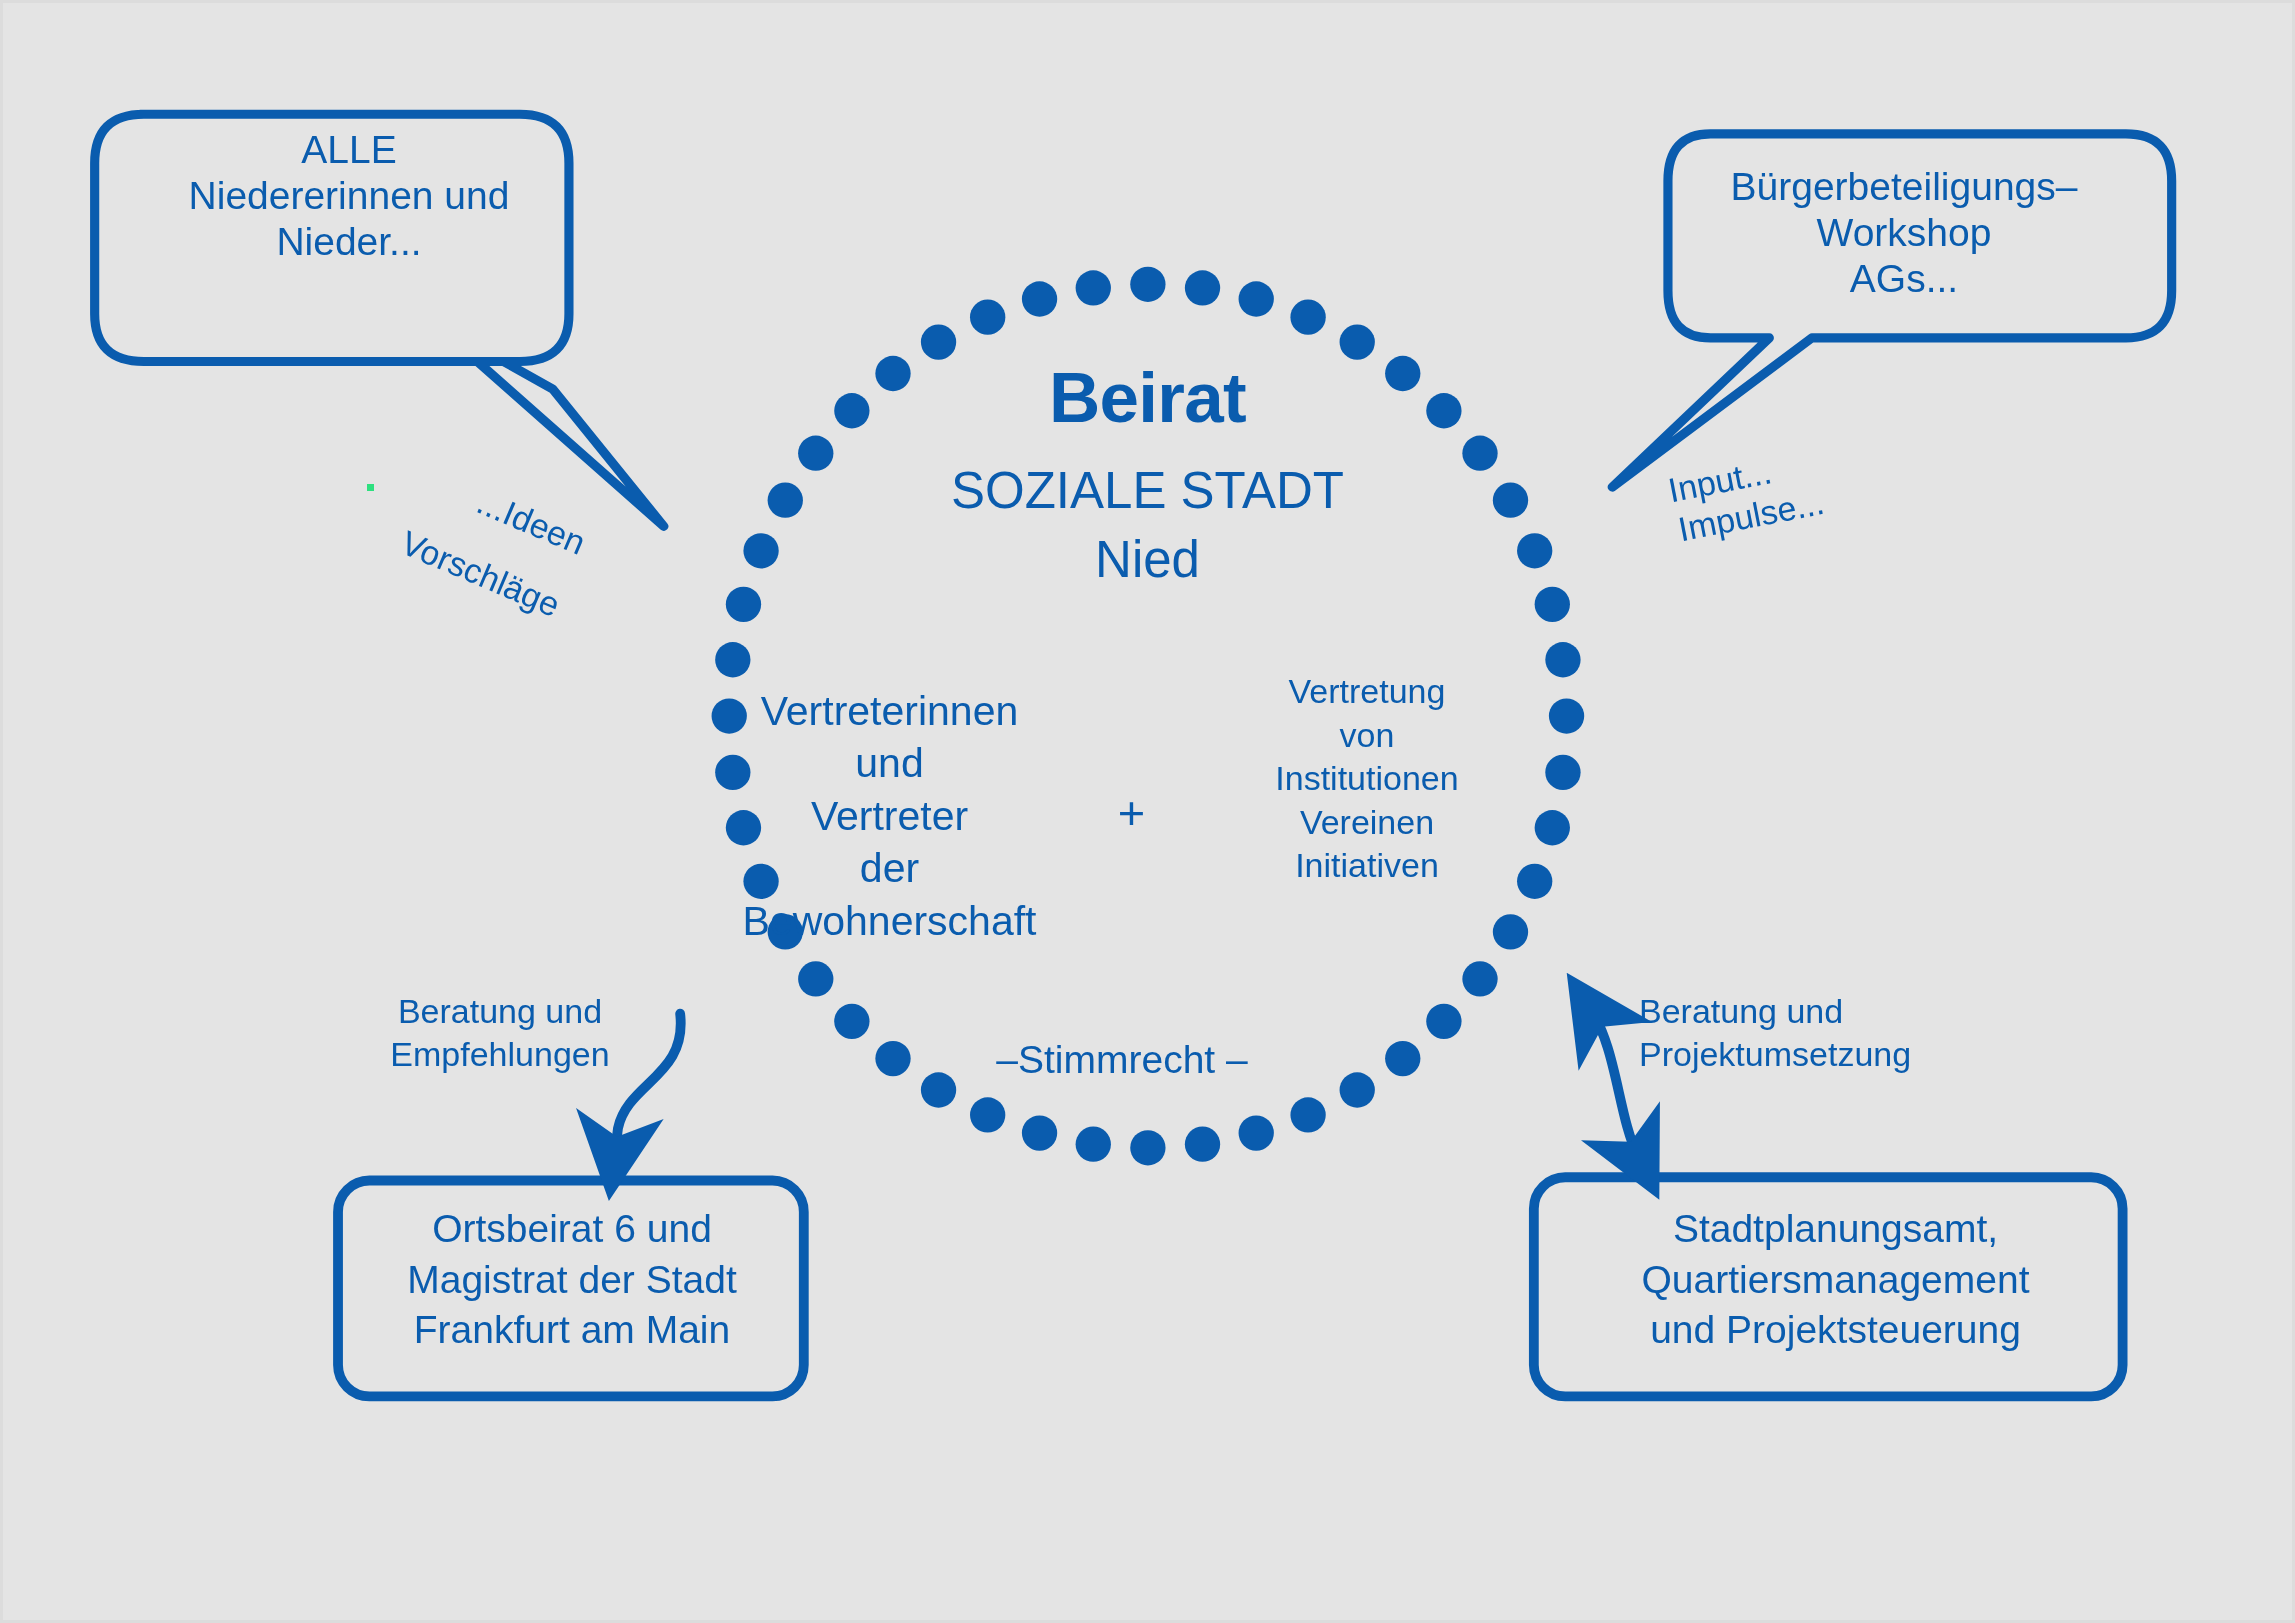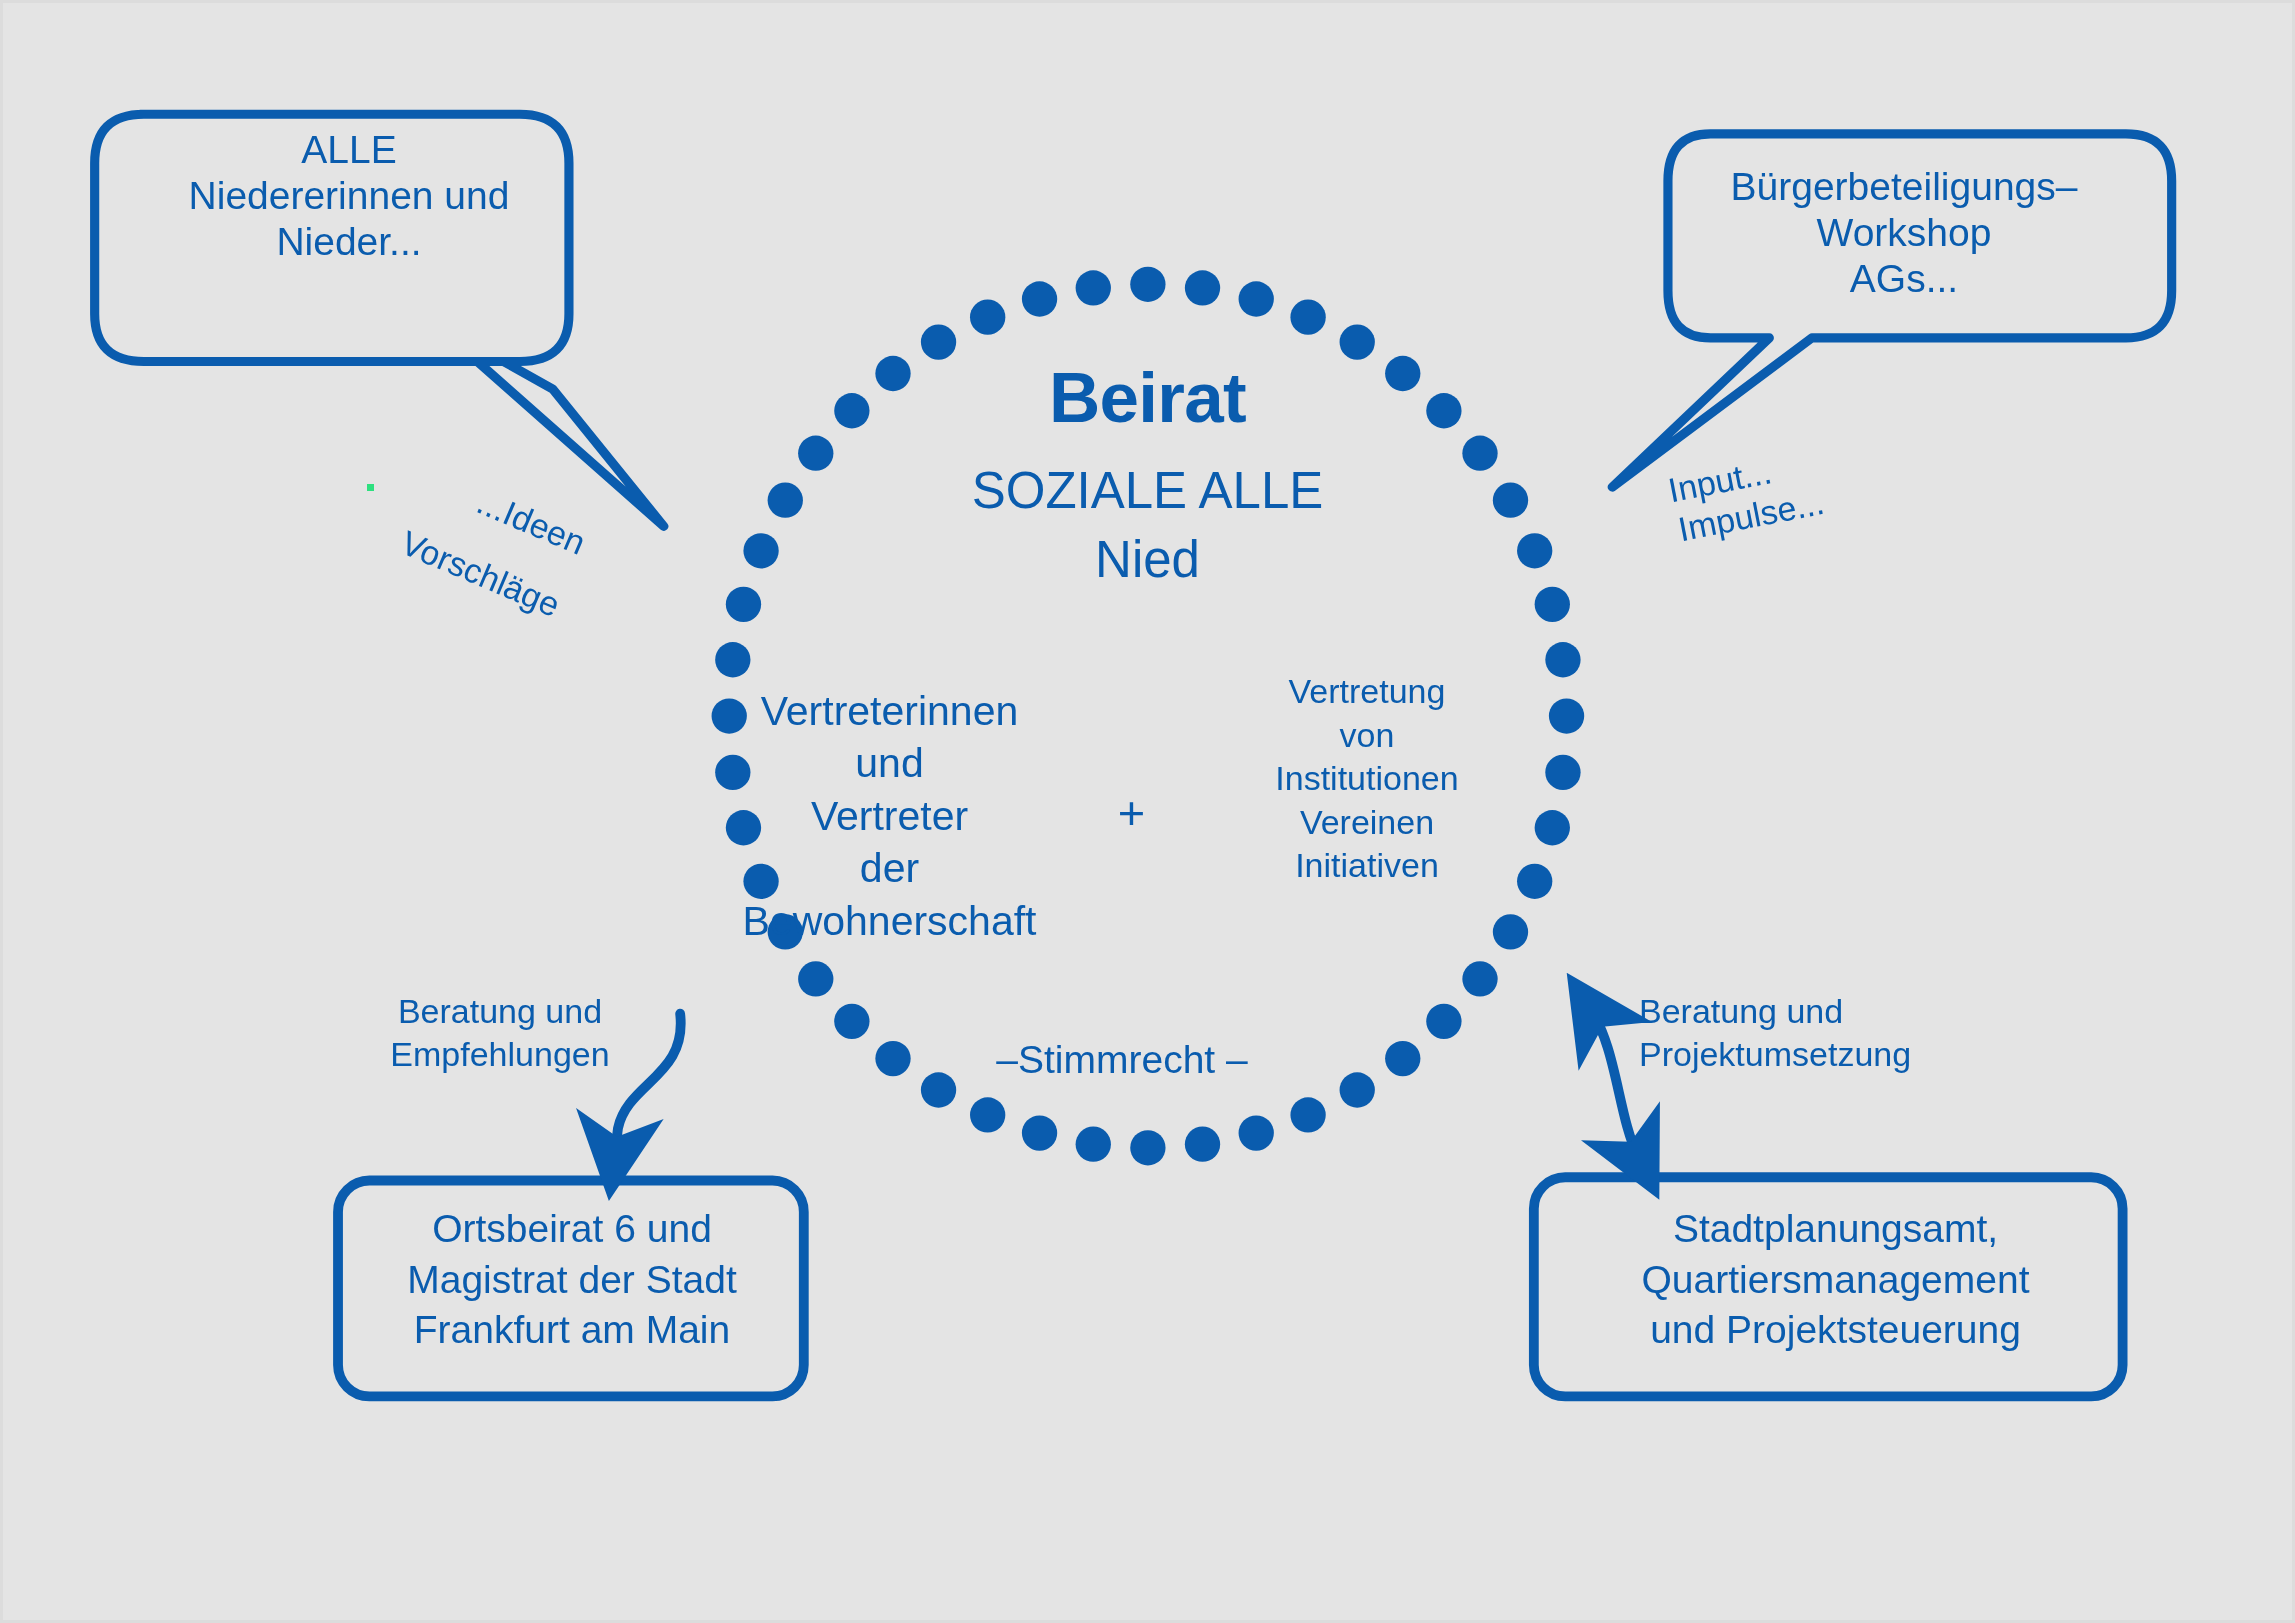--- a/index.html
+++ b/index.html
@@ -241,21 +241,21 @@
   </svg>
 
   <div class="bubble-text bubble-left-text">ALLE
 Niedererinnen und
 Nieder...</div>
   <div class="bubble-text bubble-right-text">Bürgerbeteiligungs–
 Workshop
 AGs...</div>
 
   <div class="ring-text center-title">Beirat</div>
-  <div class="ring-text center-sub1">SOZIALE ALLE</div>
+  <div class="ring-text center-sub1">SOZIALE STADT</div>
   <div class="ring-text center-sub2">Nied</div>
   <div class="ring-text col-left">Vertreterinnen
 und
 Vertreter
 der
 Bewohnerschaft</div>
   <div class="ring-text plus-sign">+</div>
   <div class="ring-text col-right">Vertretung
 von
 Institutionen

